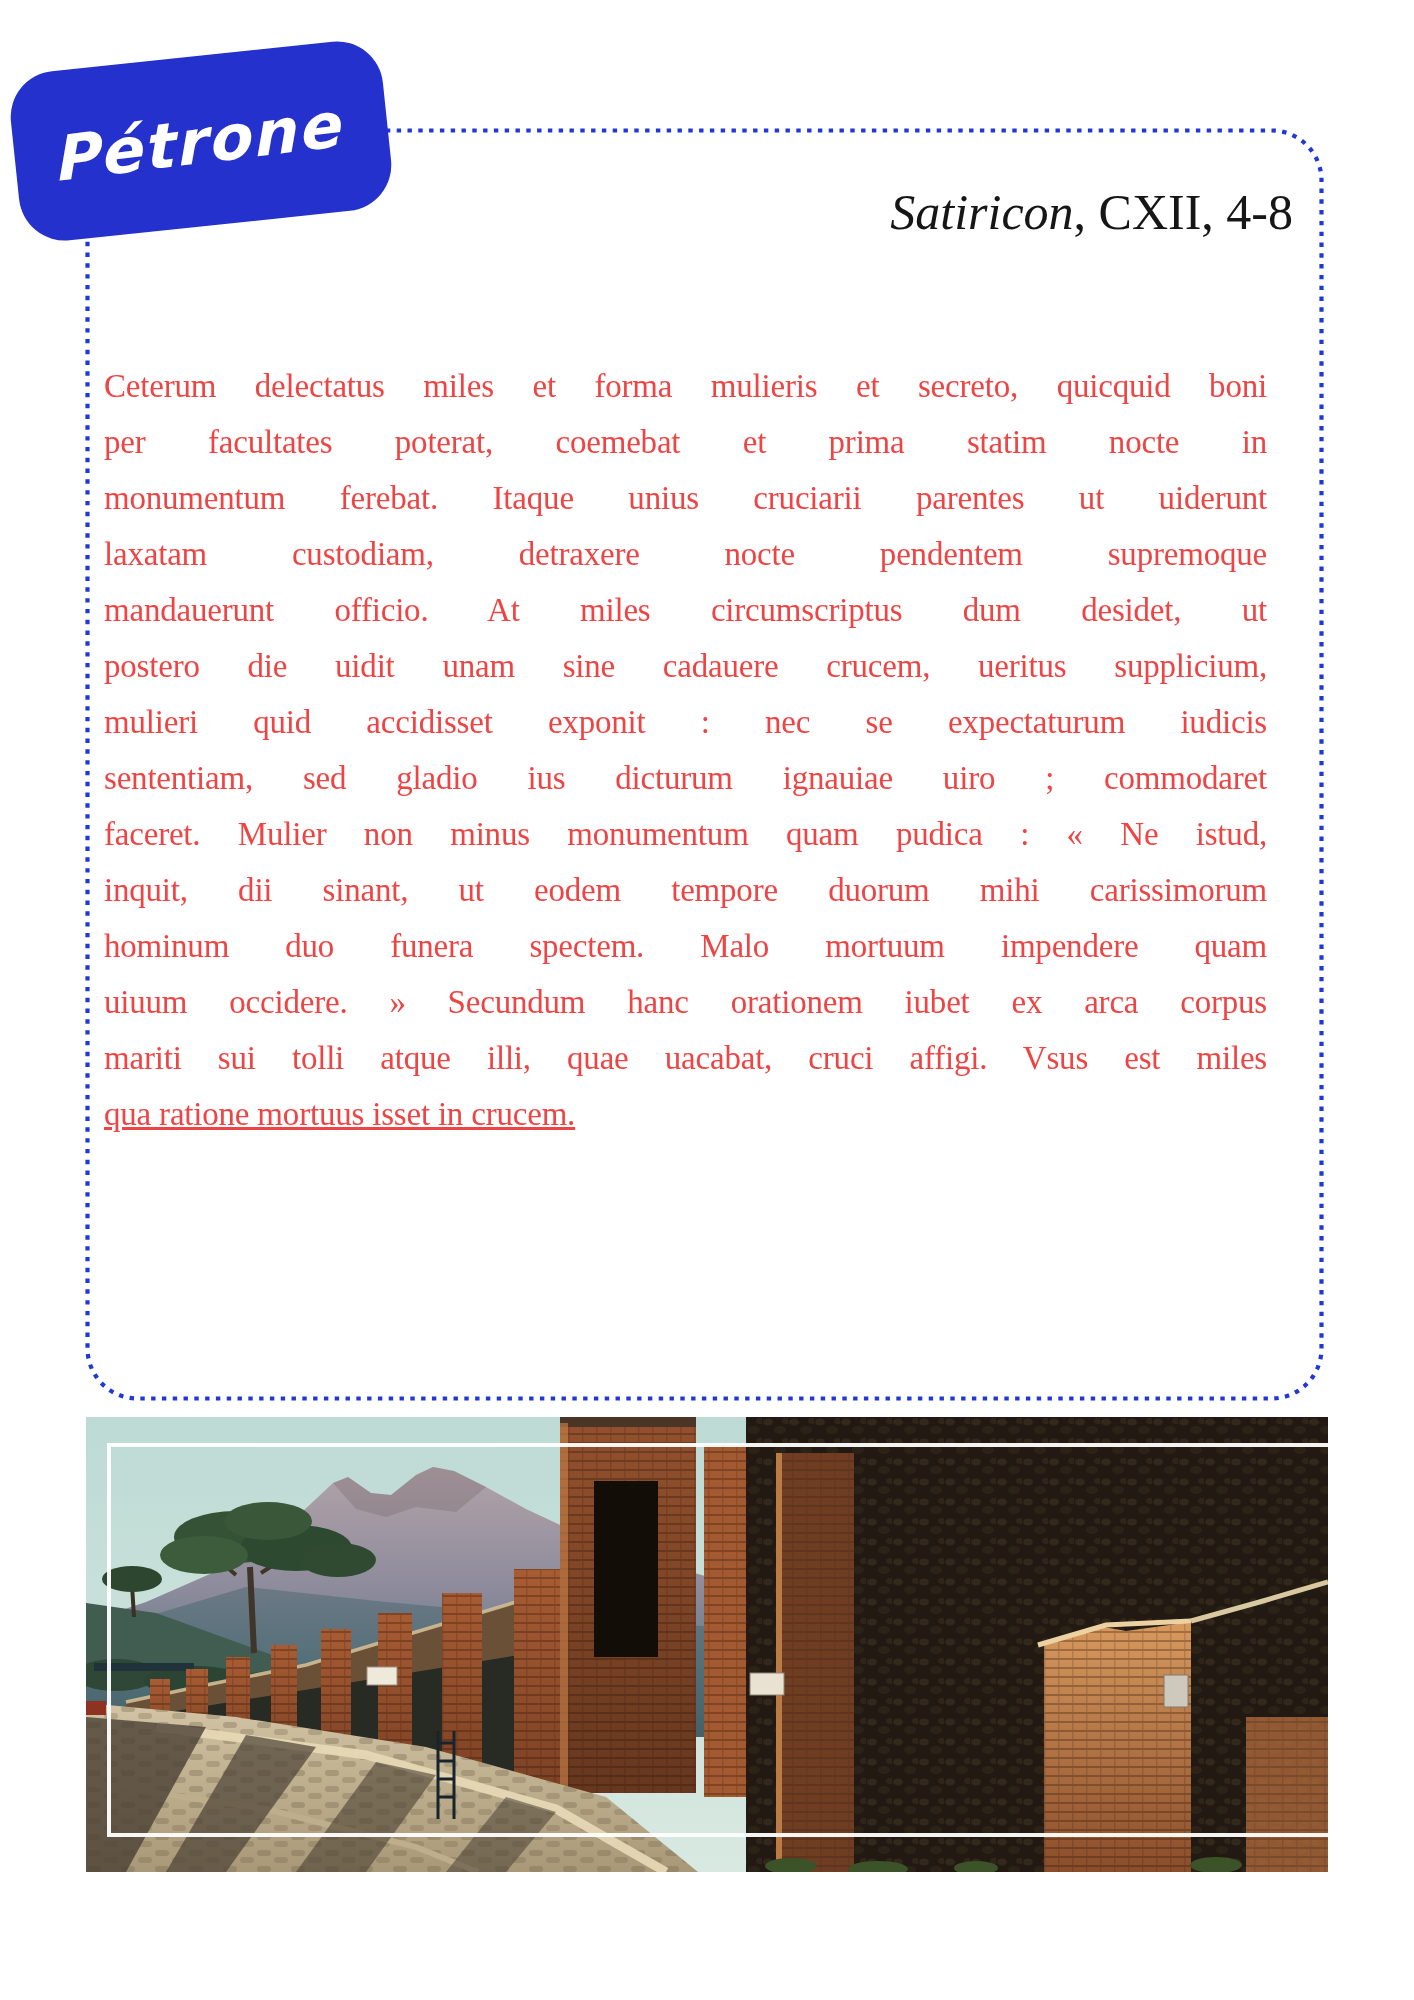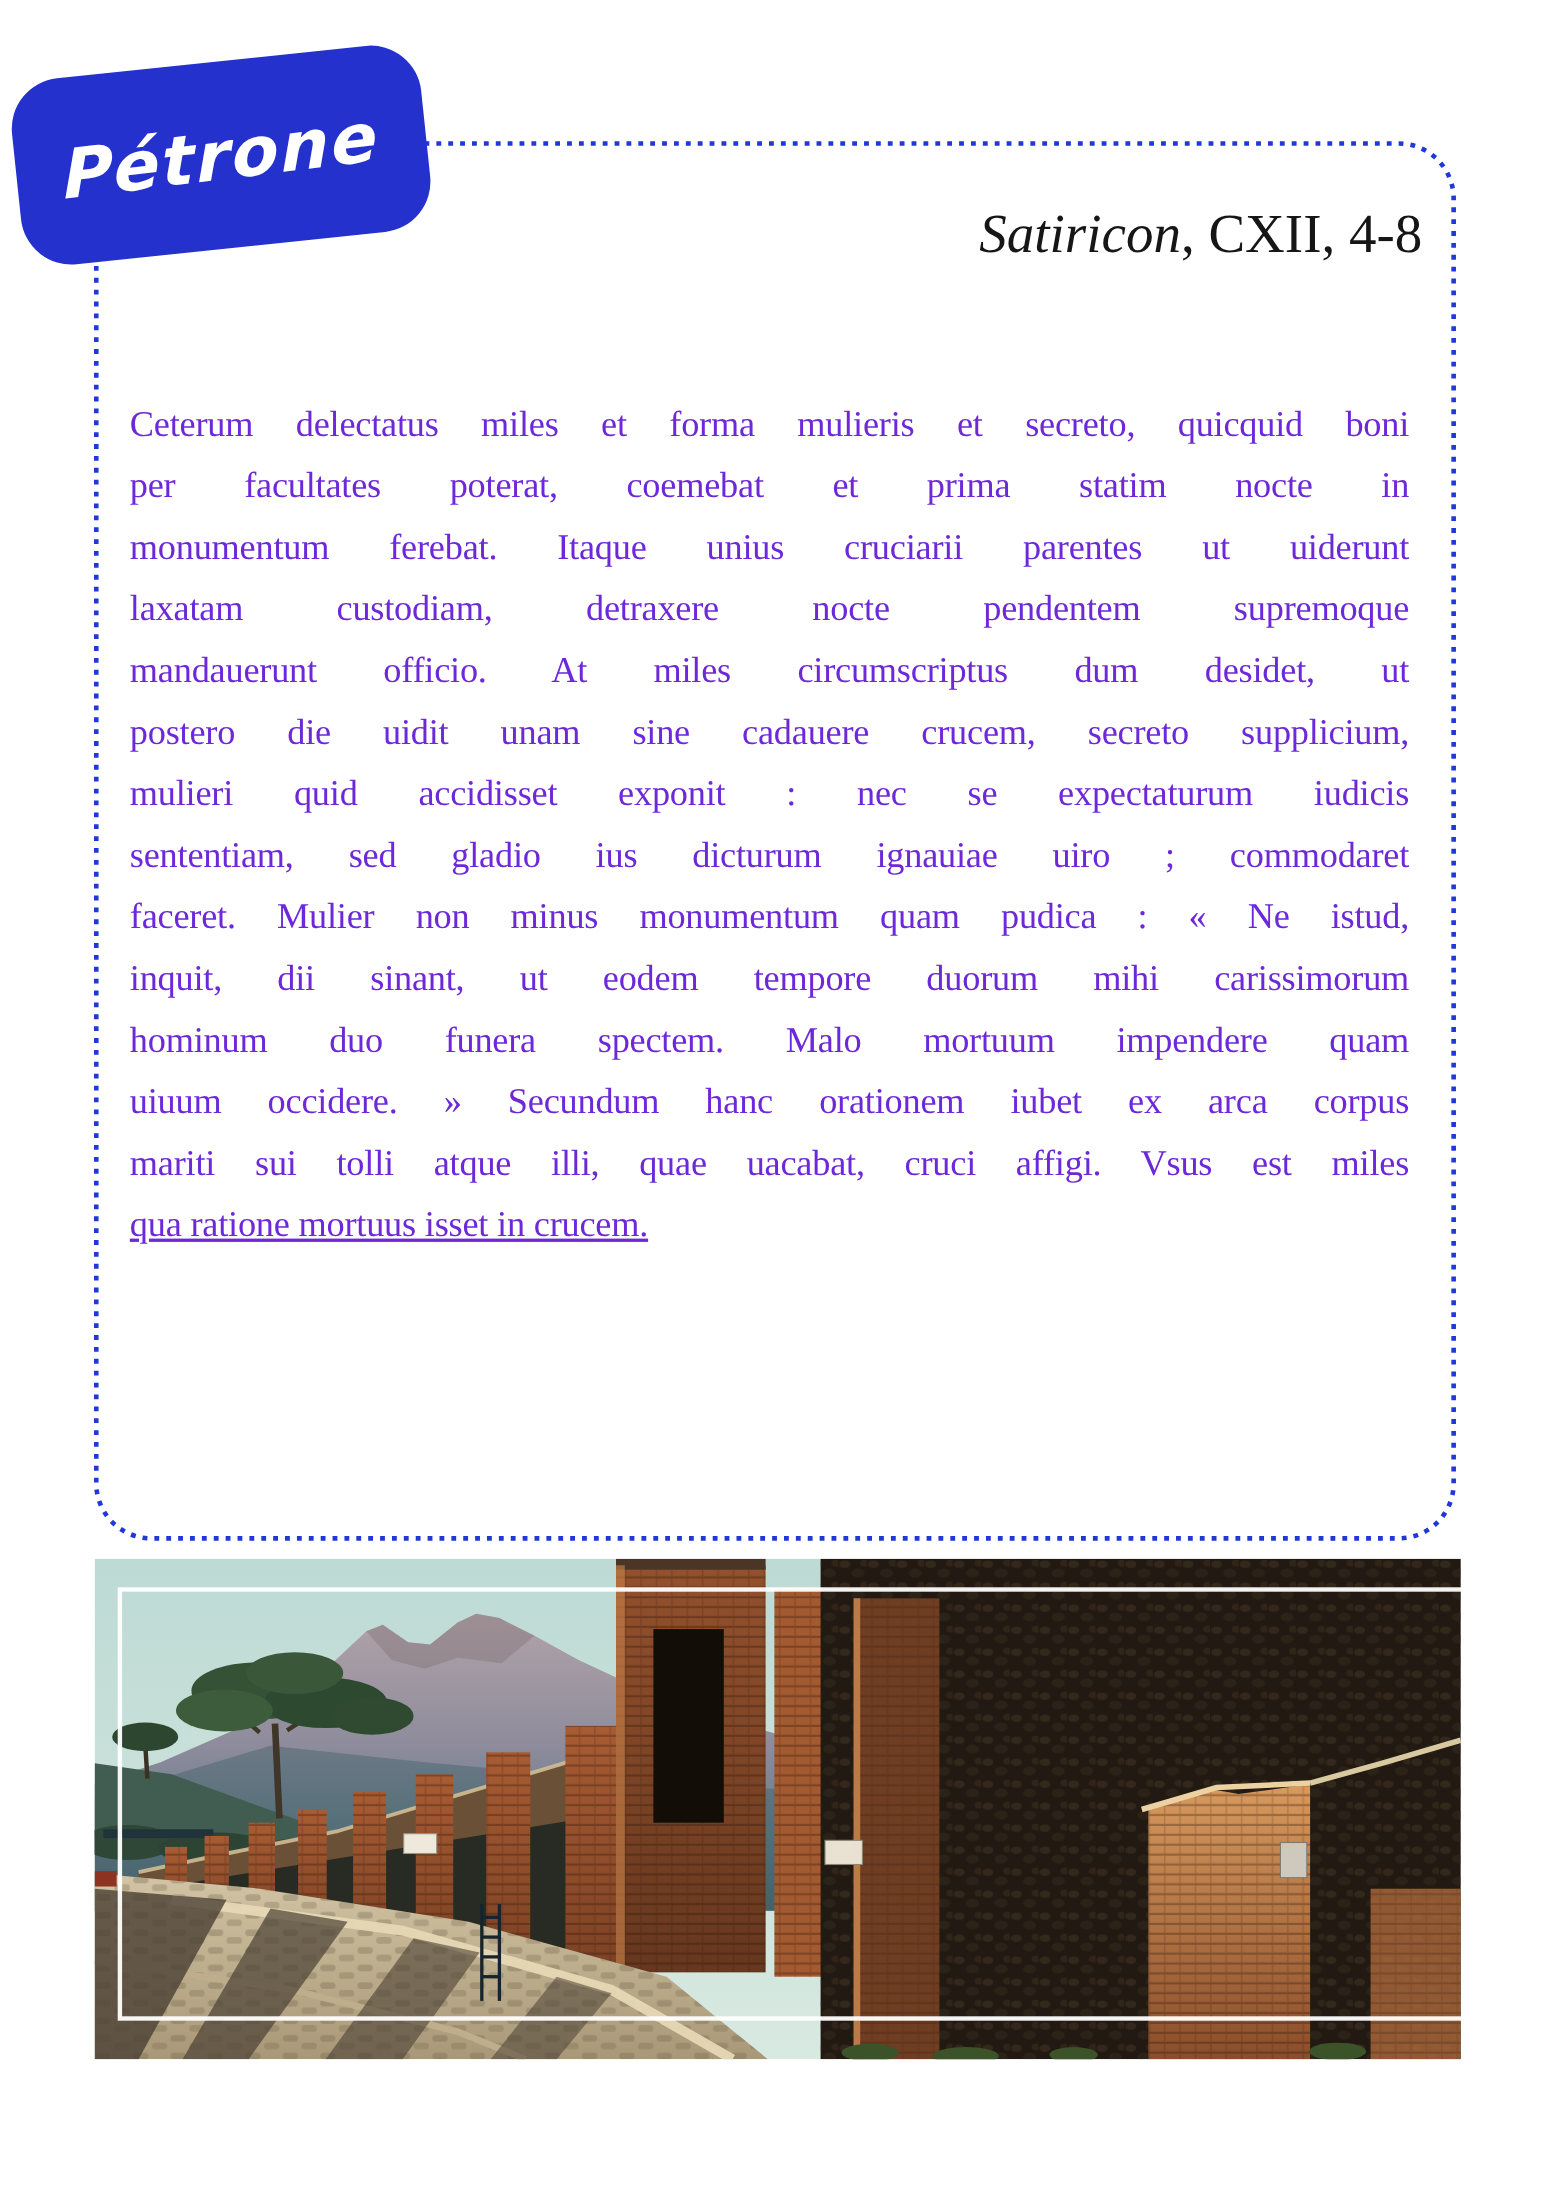--- a/index.html
+++ b/index.html
@@ -16,22 +16,22 @@
         display:flex;align-items:center;justify-content:center;z-index:5;}
   .logo-text{color:#fff;font-family:"DejaVu Sans", sans-serif;font-style:italic;font-weight:bold;
         font-size:62px;letter-spacing:2px;transform:skewX(-6deg) rotate(-1deg);white-space:nowrap;}
 
   
   .title{position:absolute;top:186px;right:121px;z-index:2;font-size:50px;color:#161616;
          white-space:nowrap;line-height:1.05;}
   .title .it{font-style:italic;}
 
   
-  .body-text{position:absolute;left:118px;top:358px;width:1163px;z-index:2;
-             font-size:33px;line-height:56px;letter-spacing:-0.2px;color:#6d28d9;}
+  .body-text{position:absolute;left:104px;top:358px;width:1163px;z-index:2;
+             font-size:33px;line-height:56px;letter-spacing:-0.2px;color:#ef4444;}
   .tline{text-align:justify;text-align-last:justify;white-space:normal;}
   .tline.last{text-align-last:left;text-decoration:underline;}
 
   
   .photo{position:absolute;left:86px;top:1417px;width:1242px;height:455px;z-index:2;}
   .photo svg{display:block;width:1242px;height:455px;}
   .pframe{position:absolute;left:21px;top:26px;width:1265px;height:394px;box-sizing:border-box;
           width:1271px;}
   .pframe{width:1271px;height:394px;border:4px solid rgba(255,255,255,0.95);}
 </style>
@@ -49,21 +49,21 @@
   </div>
 
   <div class="title"><span class="it">Satiricon</span><span>, CXII, 4-8</span></div>
 
   <div class="body-text">
       <div class="tline">Ceterum delectatus miles et forma mulieris et secreto, quicquid boni</div>
       <div class="tline">per facultates poterat, coemebat et prima statim nocte in</div>
       <div class="tline">monumentum ferebat. Itaque unius cruciarii parentes ut uiderunt</div>
       <div class="tline">laxatam custodiam, detraxere nocte pendentem supremoque</div>
       <div class="tline">mandauerunt officio. At miles circumscriptus dum desidet, ut</div>
-      <div class="tline">postero die uidit unam sine cadauere crucem, secreto supplicium,</div>
+      <div class="tline">postero die uidit unam sine cadauere crucem, ueritus supplicium,</div>
       <div class="tline">mulieri quid accidisset exponit : nec se expectaturum iudicis</div>
       <div class="tline">sententiam, sed gladio ius dicturum ignauiae uiro ; commodaret</div>
       <div class="tline">faceret. Mulier non minus monumentum quam pudica : « Ne istud,</div>
       <div class="tline">inquit, dii sinant, ut eodem tempore duorum mihi carissimorum</div>
       <div class="tline">hominum duo funera spectem. Malo mortuum impendere quam</div>
       <div class="tline">uiuum occidere. » Secundum hanc orationem iubet ex arca corpus</div>
       <div class="tline">mariti sui tolli atque illi, quae uacabat, cruci affigi. Vsus est miles</div>
       <div class="tline last">qua ratione mortuus isset in crucem.</div>
     </div>
 

